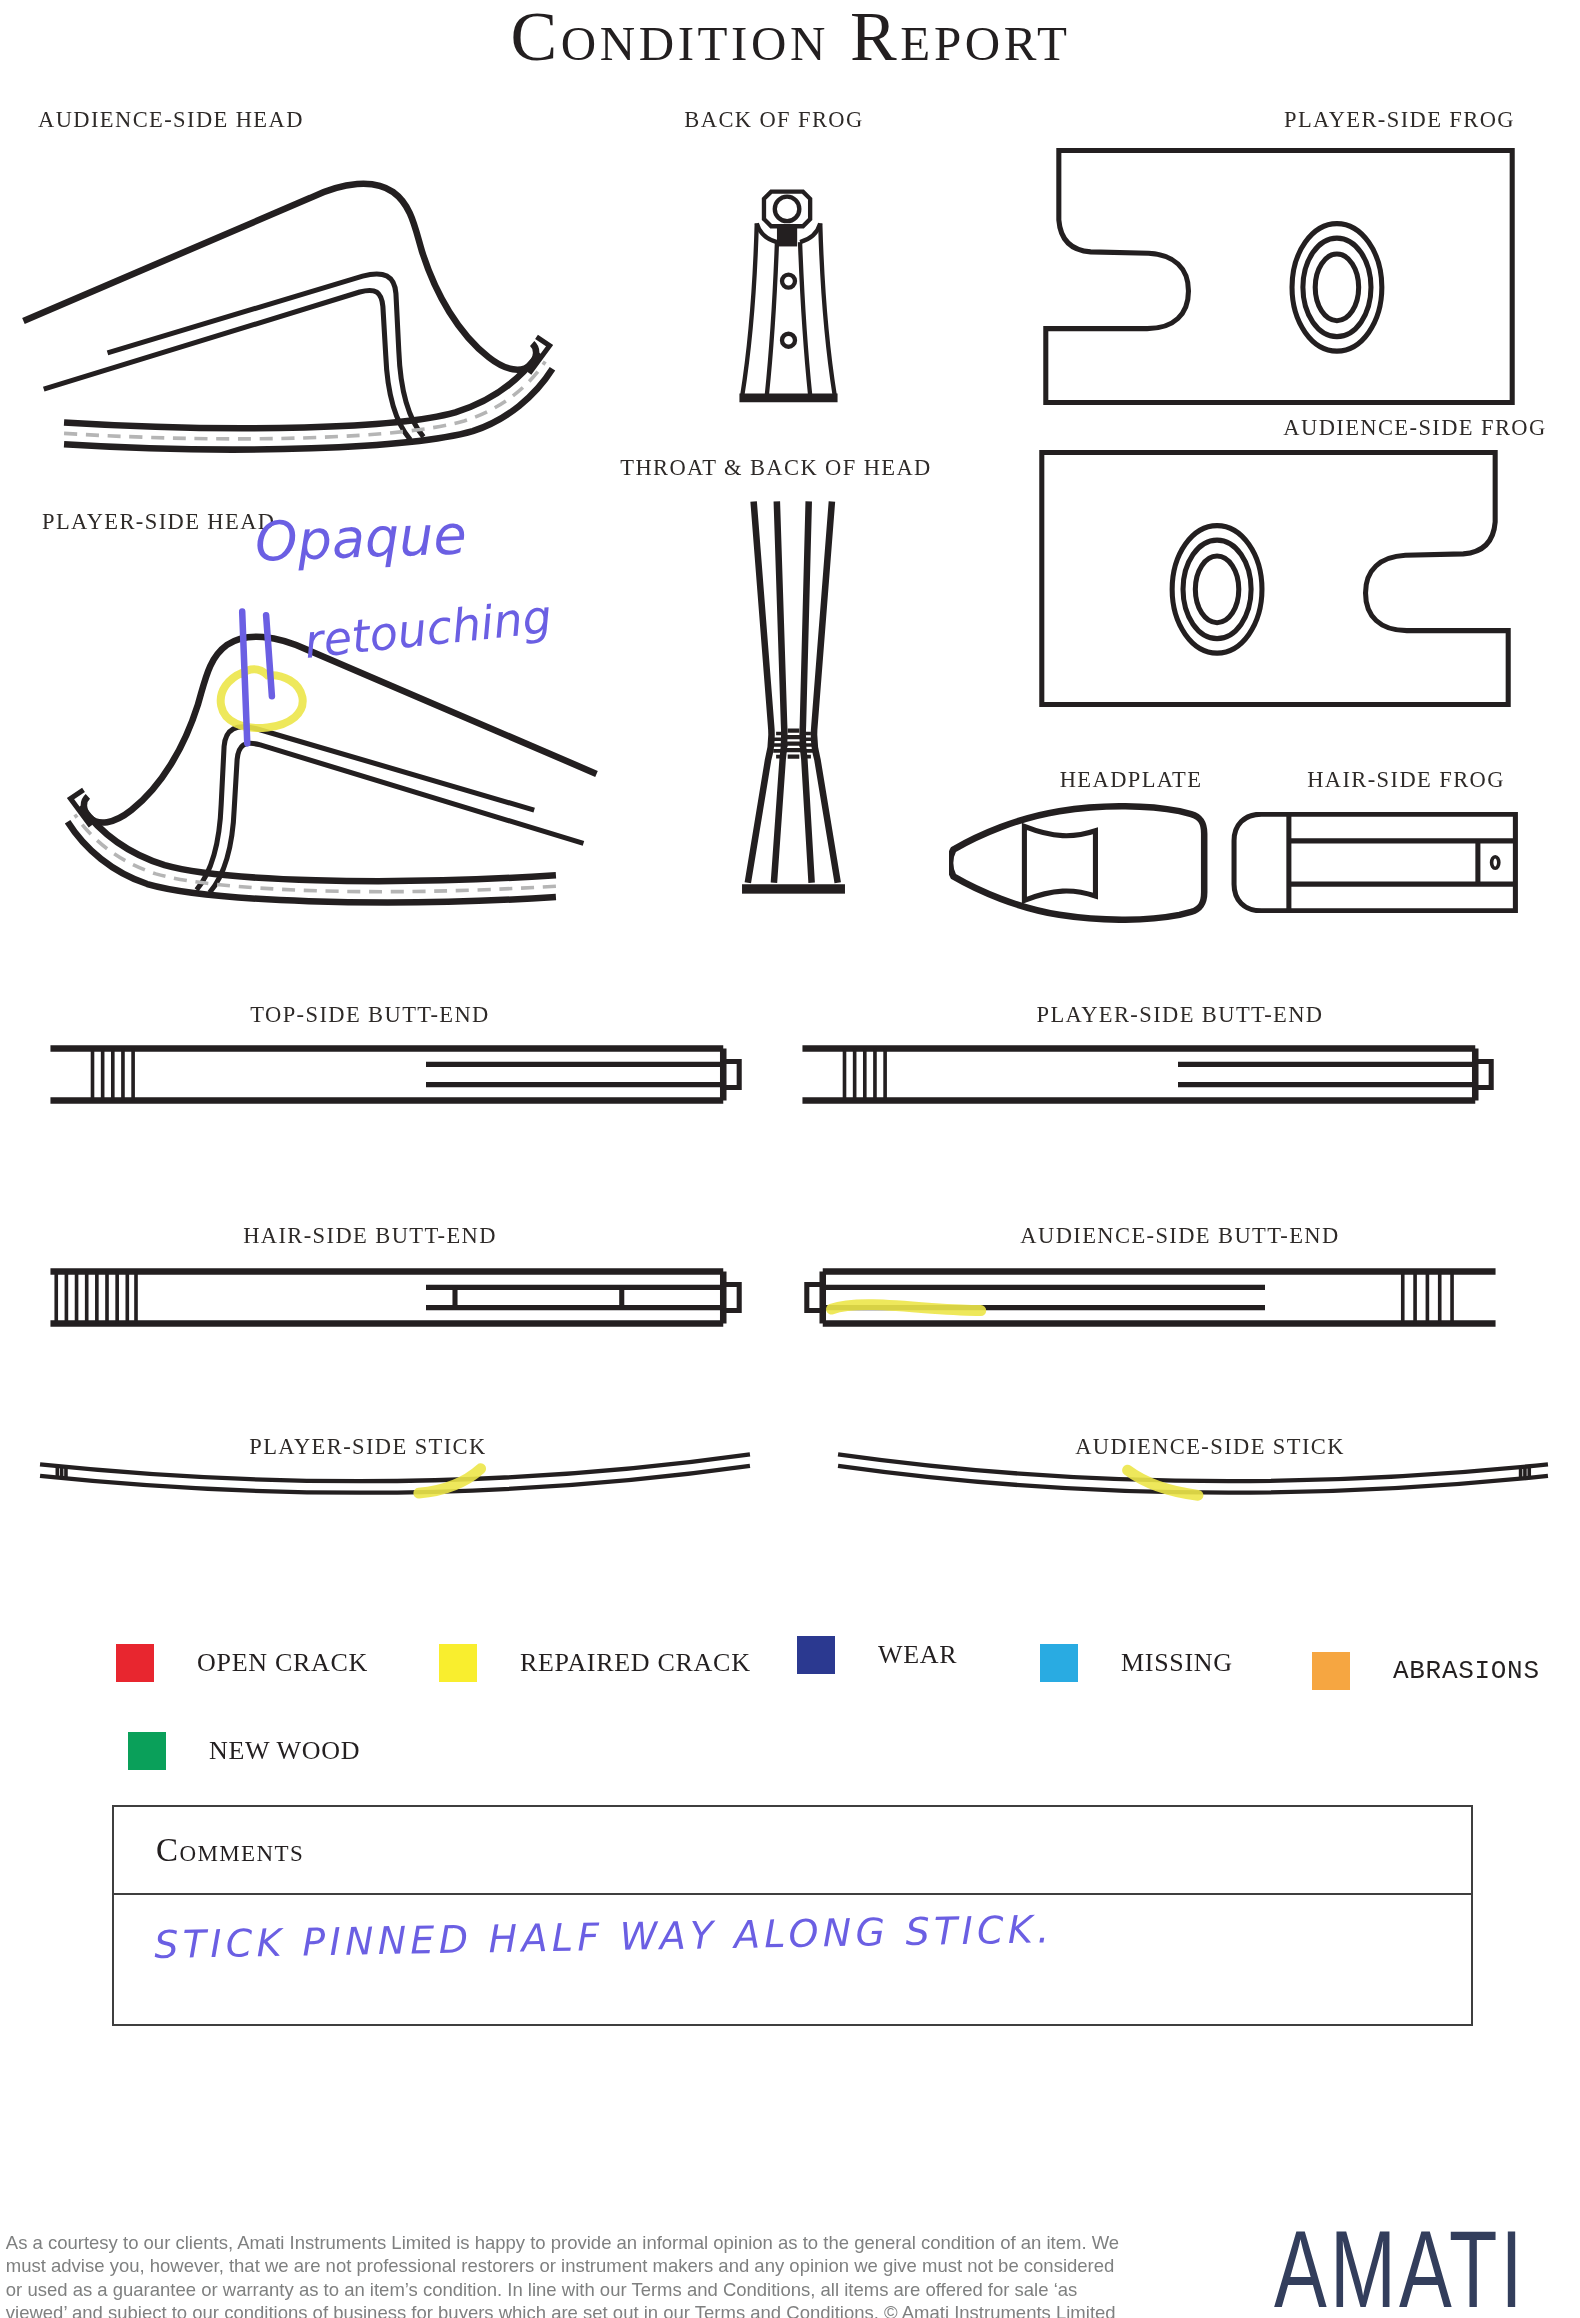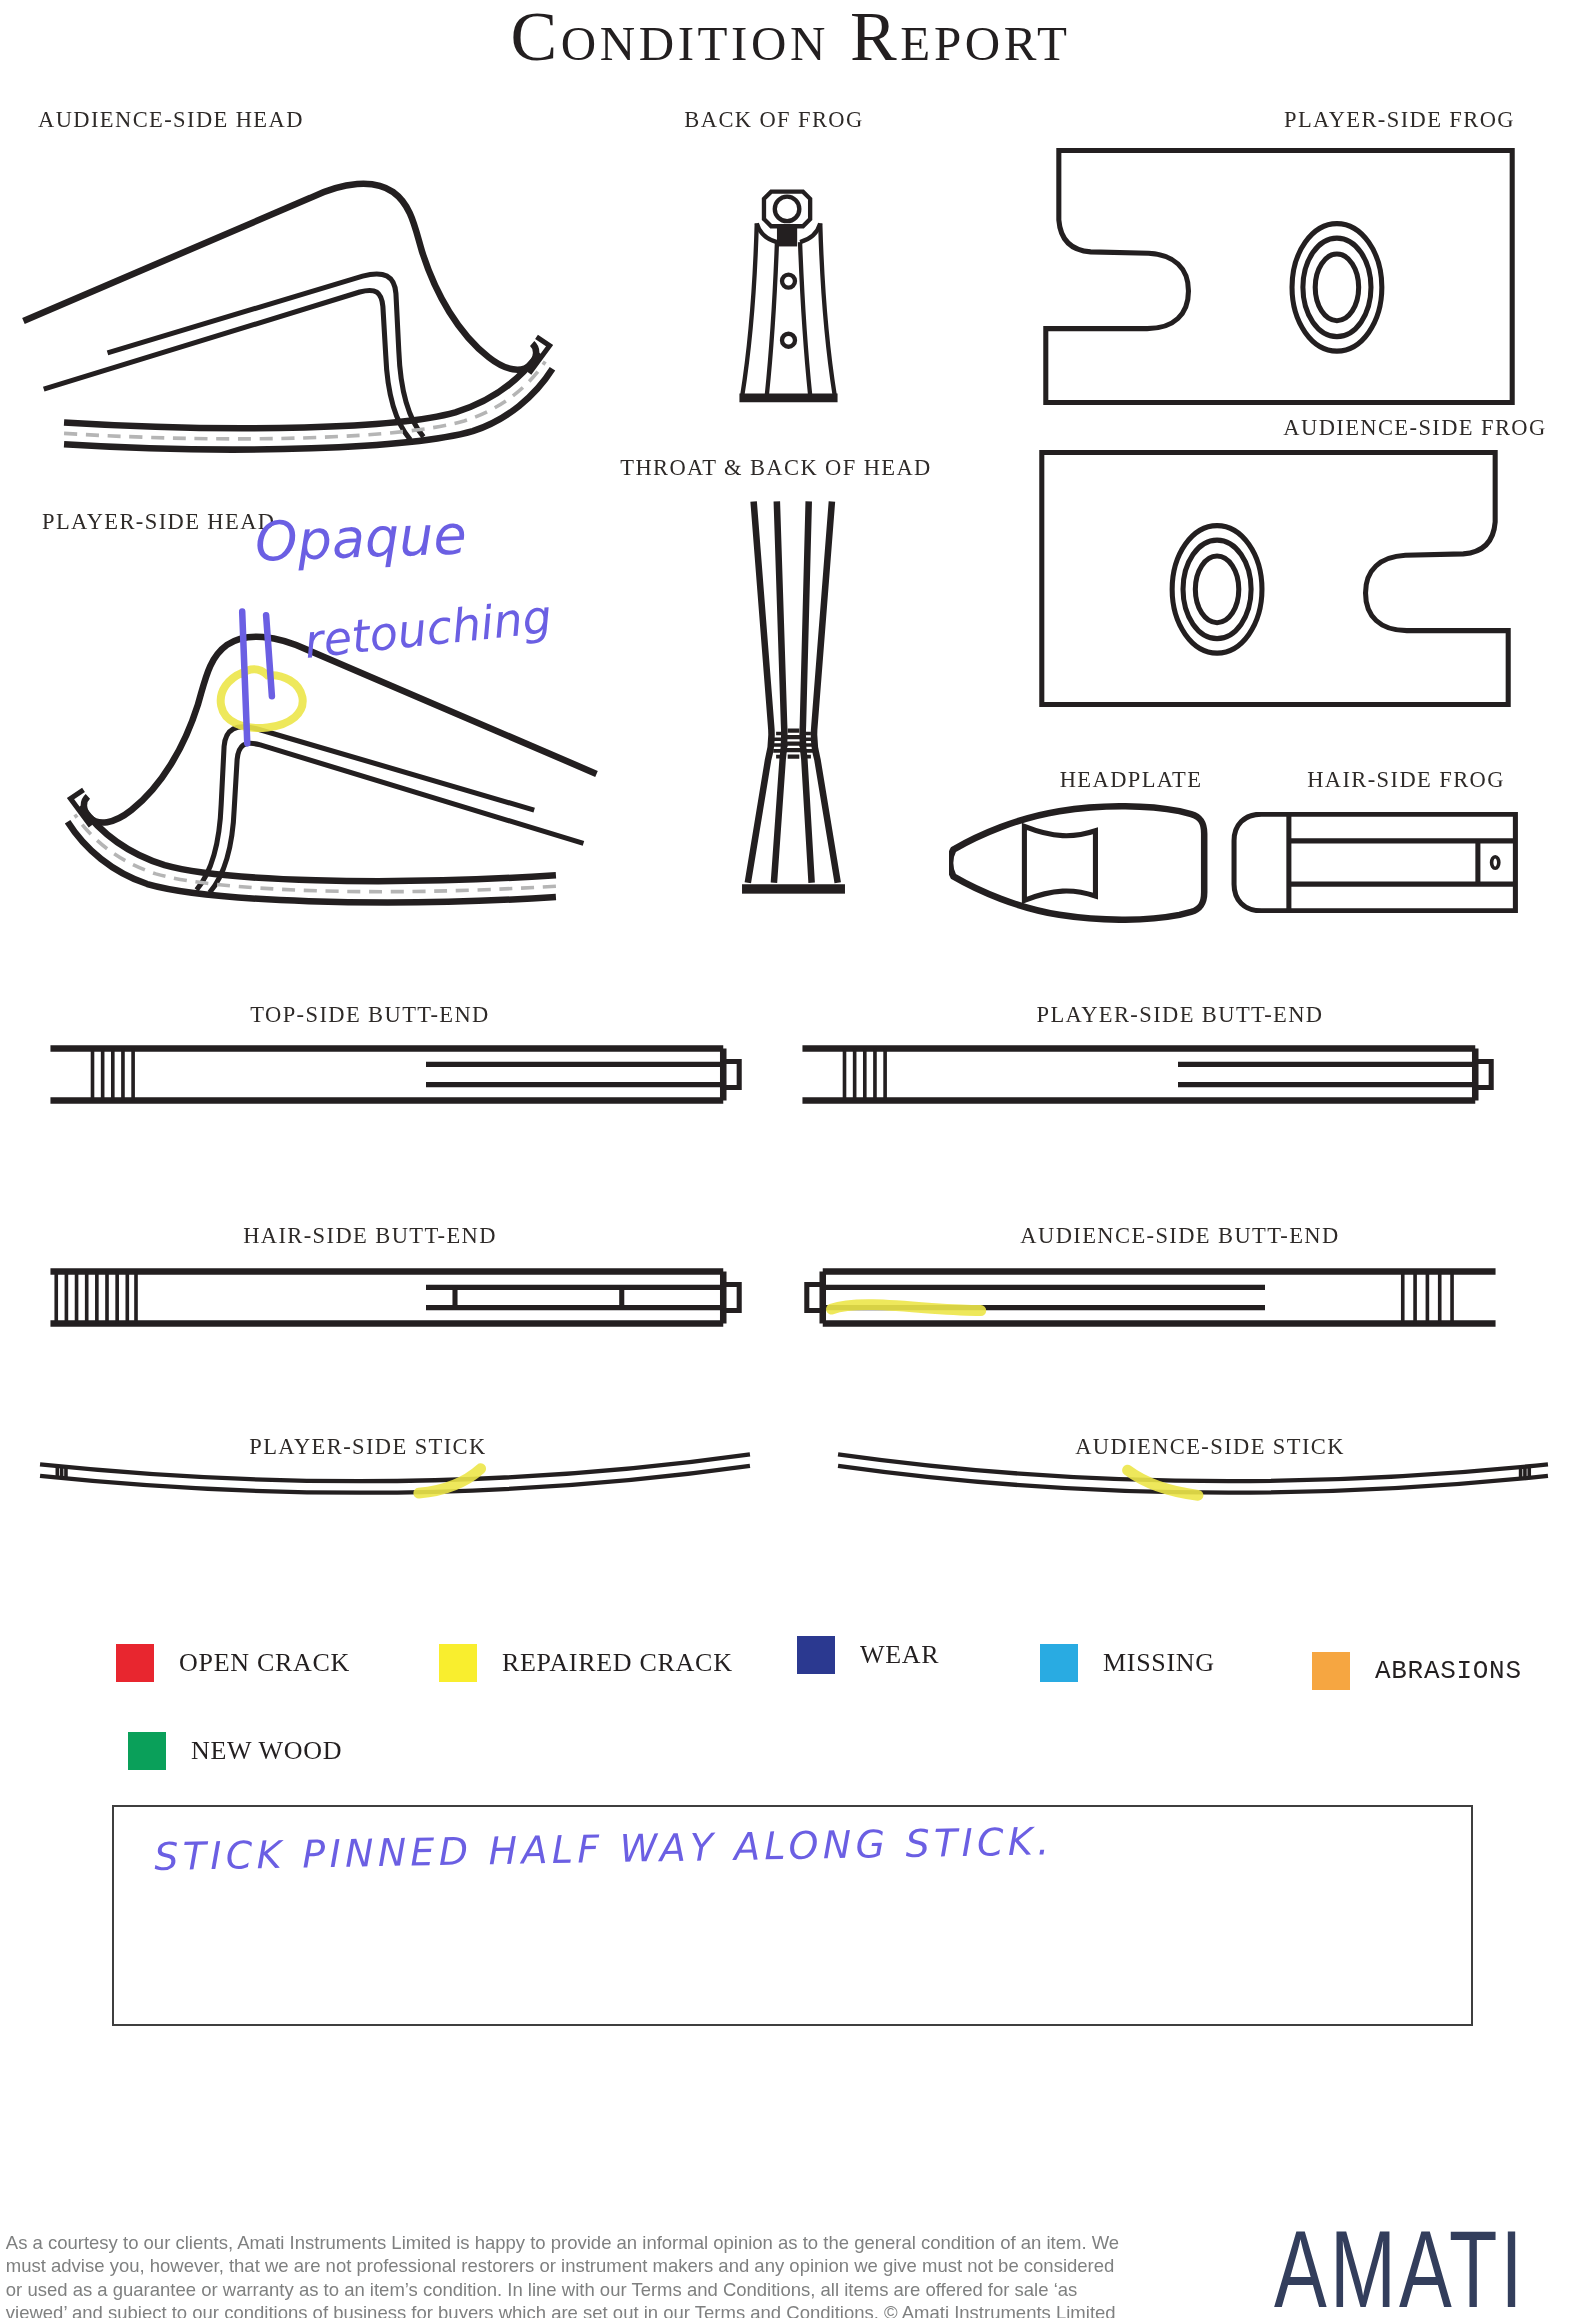--- a/index.html
+++ b/index.html
@@ -13,21 +13,21 @@
   .art{position:absolute;}
   .art path,.art line,.art rect,.art circle,.art ellipse,.art polyline{fill:none;stroke:#231f20;stroke-width:7;}
   .art .w9{stroke-width:9;} .art .w5{stroke-width:5;} .art .w6{stroke-width:6;} .art .w12{stroke-width:12;}
   .art .fillk{fill:#231f20;stroke:none;}
   .art .dash{stroke:#b5b5b5;stroke-width:5;stroke-dasharray:18 12;}
   .art .yellow{stroke:#ece549;stroke-width:15;stroke-linecap:round;opacity:.9;}
   .art .yellowthin{stroke:#ece549;stroke-width:11;stroke-linecap:round;opacity:.9;}
   .art .blue{stroke:#6b5fe3;stroke-width:9;stroke-linecap:round;}
   .hand{position:absolute;font-family:"DejaVu Sans",sans-serif;font-style:italic;
         color:#6b5fe3;white-space:nowrap;}
-  .legend-item{position:absolute;display:flex;align-items:center;gap:25px;}
+  .legend-item{position:absolute;display:flex;align-items:center;gap:43px;}
   .swatch{width:38px;height:38px;flex:0 0 auto;}
   .legend-label{font-size:26px;letter-spacing:0.7px;color:#231f20;white-space:nowrap;}
   #comments-box{position:absolute;left:112px;top:1805px;width:1361px;height:221px;border:2.9px solid #3f3f3f;box-sizing:border-box;}
   #comments-header{height:86px;border-bottom:2.9px solid #3f3f3f;display:flex;align-items:center;}
   #comments-header span{margin-left:42px;font-size:33px;font-variant:small-caps;letter-spacing:1.4px;color:#231f20;}
   #comments-text{margin:27.5px 0 0 40px;font-size:38px;letter-spacing:4.3px;transform:rotate(-1deg);transform-origin:left top;}
   #footer-text{position:absolute;left:5.8px;top:2231px;width:1120px;
                font-family:"Liberation Sans","DejaVu Sans",sans-serif;
                font-size:18.5px;line-height:1.26;color:#7f8080;}
   #brand-logo{position:absolute;left:1274px;top:2205px;
@@ -207,20 +207,23 @@
   <div class="legend-item" style="left:1312px;top:1652px;font-family:Liberation Mono, monospace;">
     <div class="swatch" style="background: rgb(246, 166, 65);"></div>
     <div class="legend-label">ABRASIONS</div>
   </div>
   <div class="legend-item" style="left:128px;top:1732px;">
     <div class="swatch" style="background: rgb(10, 160, 90);"></div>
     <div class="legend-label">NEW WOOD</div>
   </div>
 
   <div id="comments-box">
+    <div id="comments-header">
+      <span>Comments</span>
+    </div>
     <div id="comments-text" class="hand" style="position:static;">STICK PINNED HALF WAY ALONG STICK.</div>
   </div>
 
   <div id="footer-text">As a courtesy to our clients, Amati Instruments Limited is happy to provide an informal opinion as to the general condition of an item. We must advise you, however, that we are not professional restorers or instrument makers and any opinion we give must not be considered or used as a guarantee or warranty as to an item’s condition. In line with our Terms and Conditions, all items are offered for sale ‘as viewed’ and subject to our conditions of business for buyers which are set out in our Terms and Conditions. © Amati Instruments Limited 2017</div>
   <div id="brand-logo">AMATI</div>
 
 </div>
 
 
 </body></html>

